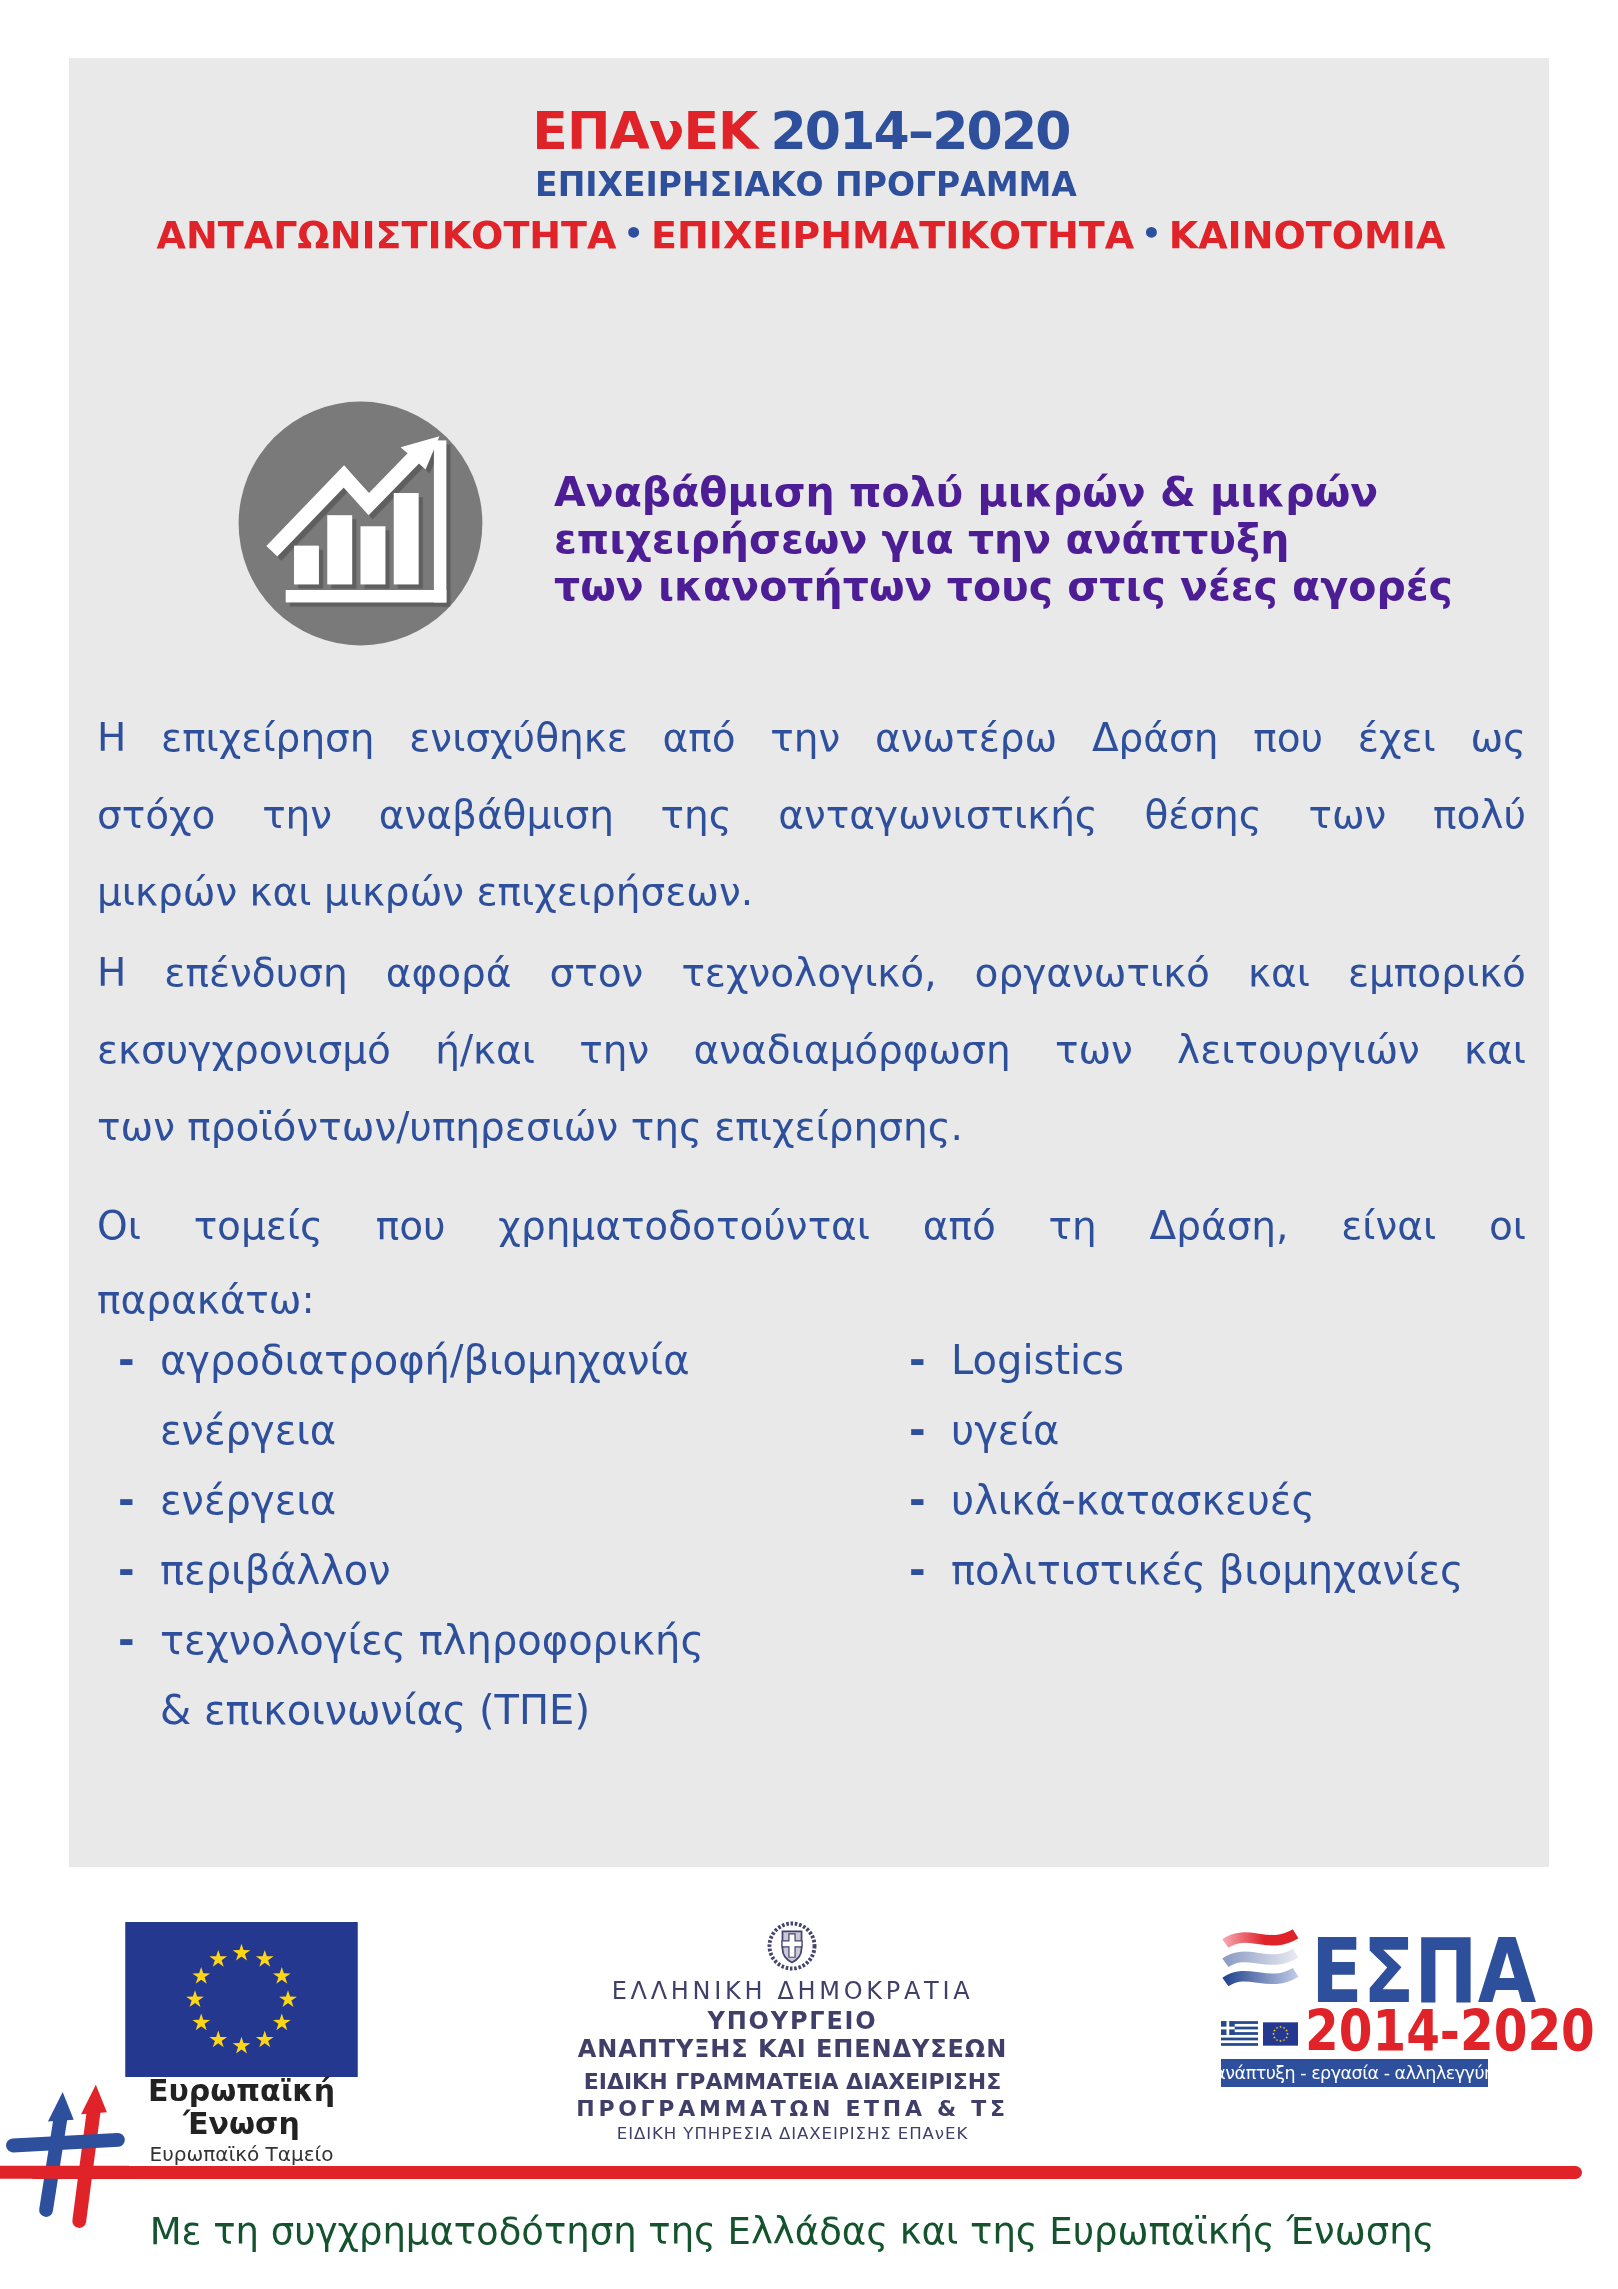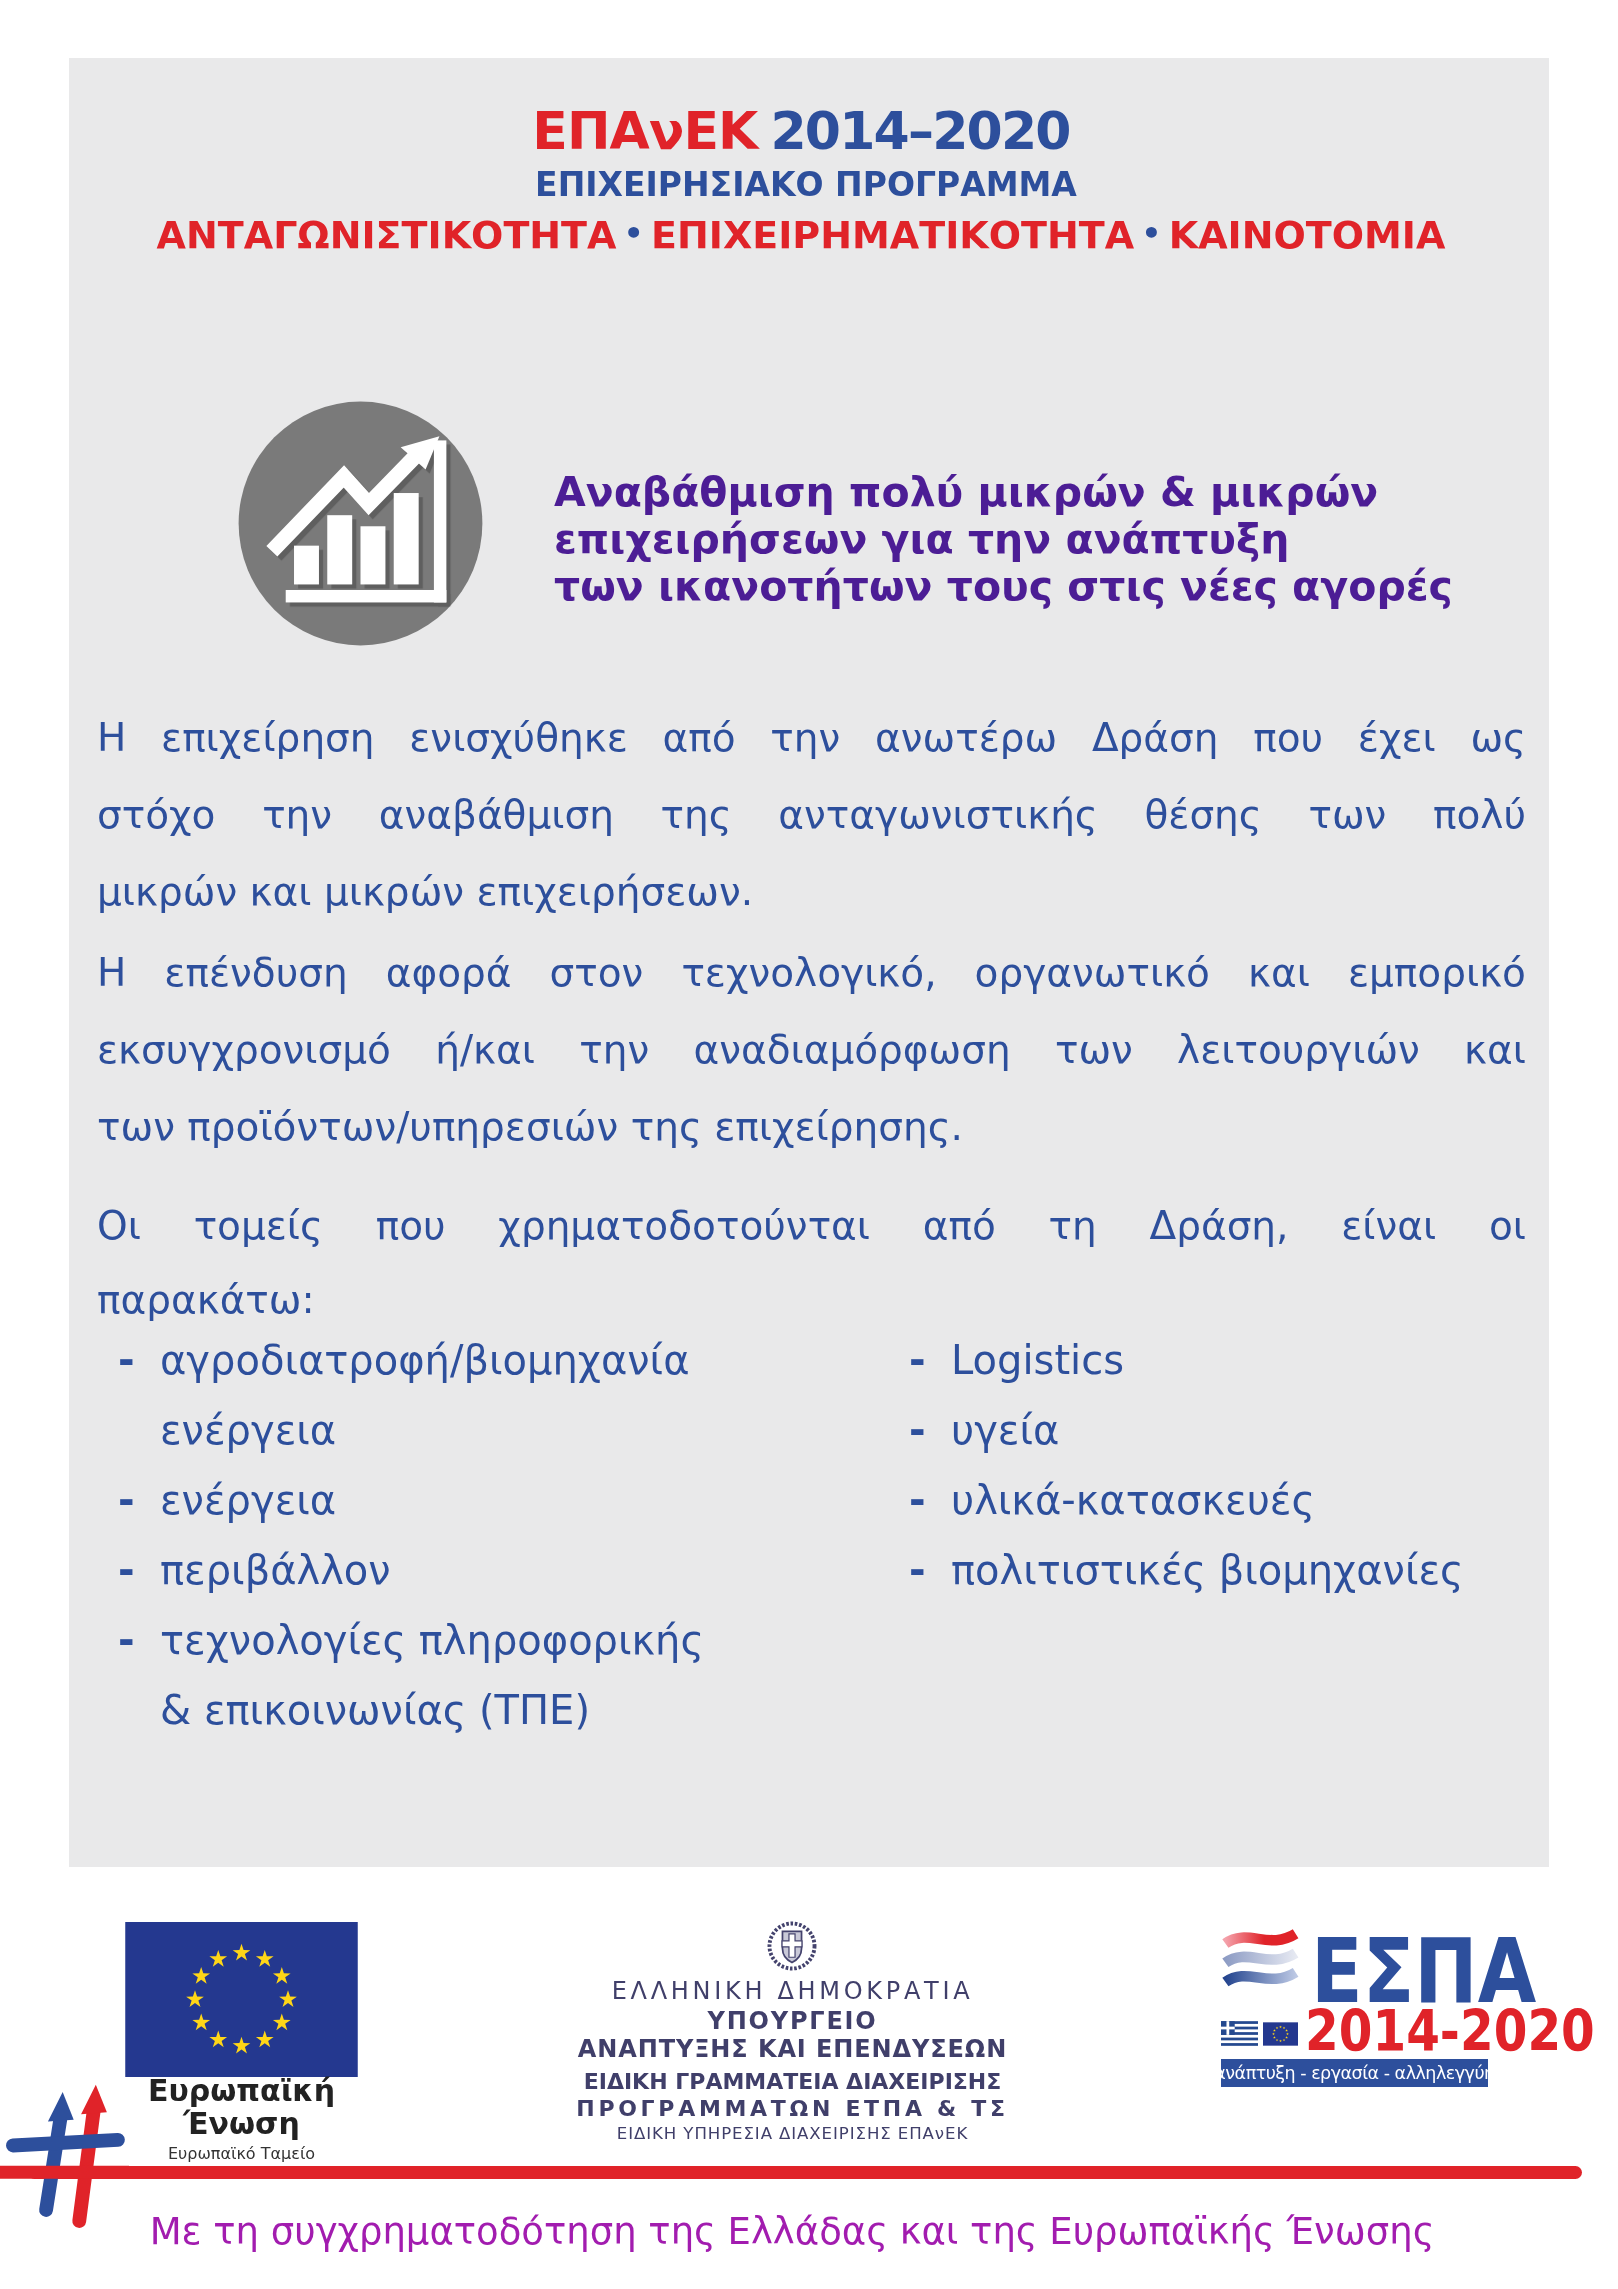--- a/index.html
+++ b/index.html
@@ -33,21 +33,21 @@
   .list-left{left:118px;width:757px;}
   .list-right{left:909px;width:618px;}
   .item{display:flex;align-items:flex-start;}
   .item .dash{width:42px;flex:none;font-weight:bold;}
   .item .iline{white-space:nowrap;}
 
   
   .eu-flag{position:absolute;left:125px;top:1922px;width:233px;height:155px;}
   .eu-text{position:absolute;left:89px;top:2074px;width:305px;text-align:center;color:#2b2b2b;}
   .eu-text .t1{font-size:30px;font-weight:bold;line-height:33px;color:#222222;}
-  .eu-text .t2{font-size:16px;line-height:28px;color:#333333;}
+  .eu-text .t2{font-size:20px;line-height:28px;color:#333333;}
 
   .ministry{position:absolute;left:556px;top:1977px;width:473px;text-align:center;color:#403f6a;}
   .ministry .m1{font-size:24px;letter-spacing:3.7px;line-height:28px;}
   .ministry .m2{font-size:24px;font-weight:bold;line-height:28px;margin-top:1.8px;letter-spacing:1.8px;}
   .ministry .m3{font-size:24px;font-weight:bold;line-height:28px;letter-spacing:0.9px;}
   .ministry .m4{font-size:22px;font-weight:bold;line-height:28px;margin-top:5.5px;}
   .ministry .m5{font-size:22px;font-weight:bold;line-height:26px;letter-spacing:3.7px;}
   .ministry .m6{font-size:16.6px;line-height:24px;letter-spacing:0.9px;}
   .emblem{position:absolute;left:766px;top:1920px;width:52px;height:52px;}
 
@@ -60,21 +60,21 @@
   .eu-flag-mini{position:absolute;left:1263px;top:2022px;width:35px;height:24px;}
   .espa-banner{position:absolute;left:1221px;top:2059px;width:267px;height:28px;background:#2d4f9c;
                color:#ffffff;font-size:17.5px;letter-spacing:-0.5px;display:flex;align-items:center;
                justify-content:center;white-space:nowrap;overflow:hidden;}
 
   .redline{position:absolute;left:28px;top:2166px;width:1554px;height:13px;background:#e02329;
            border-radius:6.5px;z-index:1;}
   .hashtag{position:absolute;left:0;top:2081px;width:129px;height:152px;z-index:2;}
 
   .cofinance{position:absolute;left:0;top:2210px;width:1584px;text-align:center;
-             color:#a21caf;font-size:37px;line-height:44px;}
+             color:#14532d;font-size:37px;line-height:44px;}
 </style>
 </head>
 <body>
 
 <div class="page">
   <div class="panel"></div>
 
   <div class="hdr">
     <div class="hdr1">
       <span class="red">ΕΠΑνΕΚ</span><span class="blue yrs">2014–2020</span>

